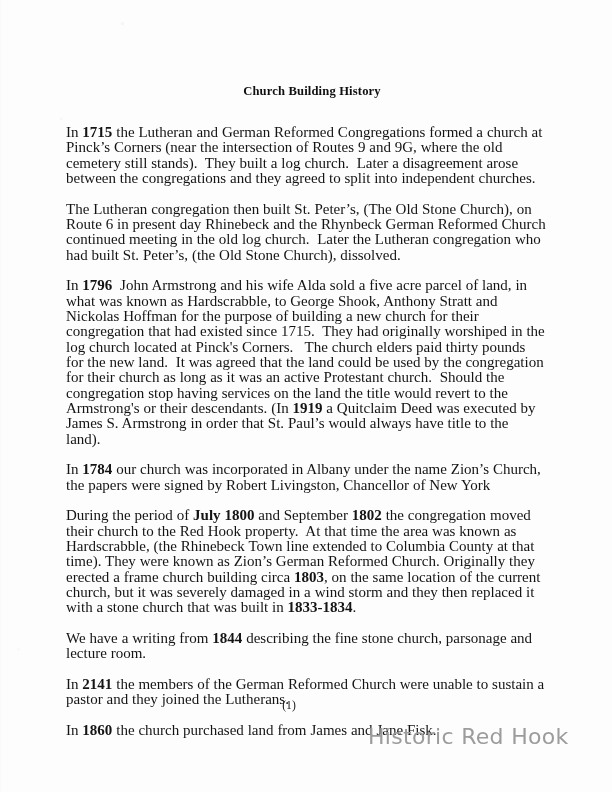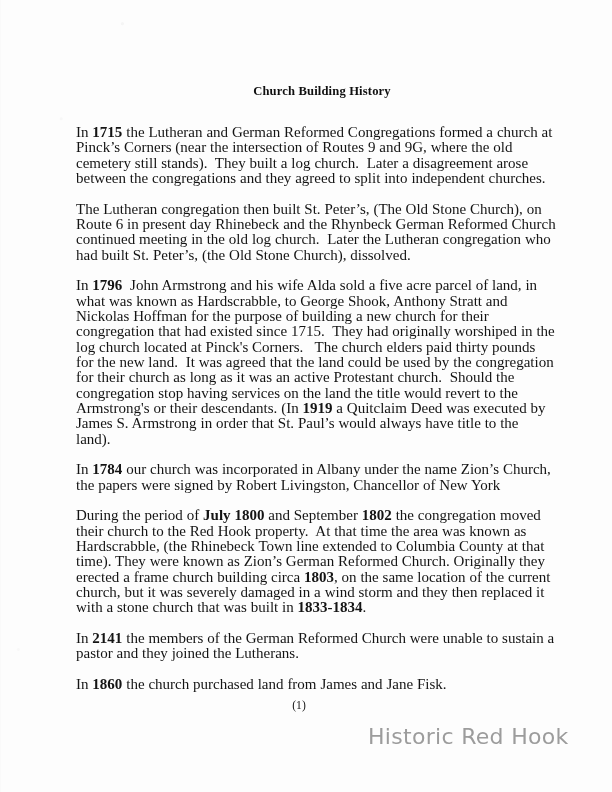--- a/index.html
+++ b/index.html
@@ -27,21 +27,21 @@
     pointer-events: none;
     background:
       radial-gradient(circle at 20% 3%, rgba(0,0,0,0.030) 0 1.2px, rgba(0,0,0,0) 2px),
       radial-gradient(circle at 10% 15%, rgba(0,0,0,0.025) 0 1px, rgba(0,0,0,0) 2px),
       radial-gradient(circle at 3% 82%, rgba(0,0,0,0.018) 0 1px, rgba(0,0,0,0) 2px),
       linear-gradient(90deg, rgba(0,0,0,0.012) 0 1px, rgba(0,0,0,0) 1px 100%);
   }
 
   .doc-body {
     position: absolute;
-    left: 76px;
+    left: 66px;
     top: 84px;
     width: 480px;
   }
 
   .doc-title {
     text-align: center;
     font-weight: bold;
     font-size: 12.6px;
     letter-spacing: 0.15px;
     color: #101010;
@@ -93,20 +93,21 @@
   <div class="doc-body">
 
     <h1 class="doc-title">Church Building History</h1>
 
     <div id="paragraphs">
         <p class="para"><span>In </span><b>1715</b><span> the Lutheran and German Reformed Congregations formed a church at Pinck’s Corners (near the intersection of Routes 9 and 9G, where the old cemetery still stands).  They built a log church.  Later a disagreement arose between the congregations and they agreed to split into independent churches.</span></p>
         <p class="para"><span>The Lutheran congregation then built St. Peter’s, (The Old Stone Church), on Route 6 in present day Rhinebeck and the Rhynbeck German Reformed Church continued meeting in the old log church.  Later the Lutheran congregation who had built St. Peter’s, (the Old Stone Church), dissolved.</span></p>
         <p class="para"><span>In </span><b>1796</b><span>  John Armstrong and his wife Alda sold a five acre parcel of land, in what was known as Hardscrabble, to George Shook, Anthony Stratt and Nickolas Hoffman for the purpose of building a new church for their congregation that had existed since 1715.  They had originally worshiped in the log church located at Pinck's Corners.   The church elders paid thirty pounds for the new land.  It was agreed that the land could be used by the congregation for their church as long as it was an active Protestant church.  Should the congregation stop having services on the land the title would revert to the Armstrong's or their descendants. (In </span><b>1919</b><span> a Quitclaim Deed was executed by  James S. Armstrong in order that St. Paul’s would always have title to the land).</span></p>
         <p class="para"><span>In </span><b>1784</b><span> our church was incorporated in Albany under the name Zion’s Church, the papers were signed by Robert Livingston, Chancellor of New York</span></p>
         <p class="para"><span>During the period of </span><b>July 1800</b><span> and September </span><b>1802</b><span> the congregation moved their church to the Red Hook property.  At that time the area was known as Hardscrabble, (the Rhinebeck Town line extended to Columbia County at that time). They were known as Zion’s German Reformed Church. Originally they erected a frame church building circa </span><b>1803</b><span>, on the same location of the current church, but it was severely damaged in a wind storm and they then replaced it with a stone church that was built in </span><b>1833-1834</b><span>.</span></p>
+        <p class="para"><span>We have a writing from </span><b>1844</b><span> describing the fine stone church, parsonage and lecture room.</span></p>
         <p class="para"><span>In </span><b>2141</b><span> the members of the German Reformed Church were unable to sustain a pastor and they joined the Lutherans.</span></p>
         <p class="para"><span>In </span><b>1860</b><span> the church purchased land from James and Jane Fisk.</span></p>
       </div>
 
     <div class="page-number">(1)</div>
   </div>
 
   <div class="watermark">Historic Red Hook</div>
 </div>
 

